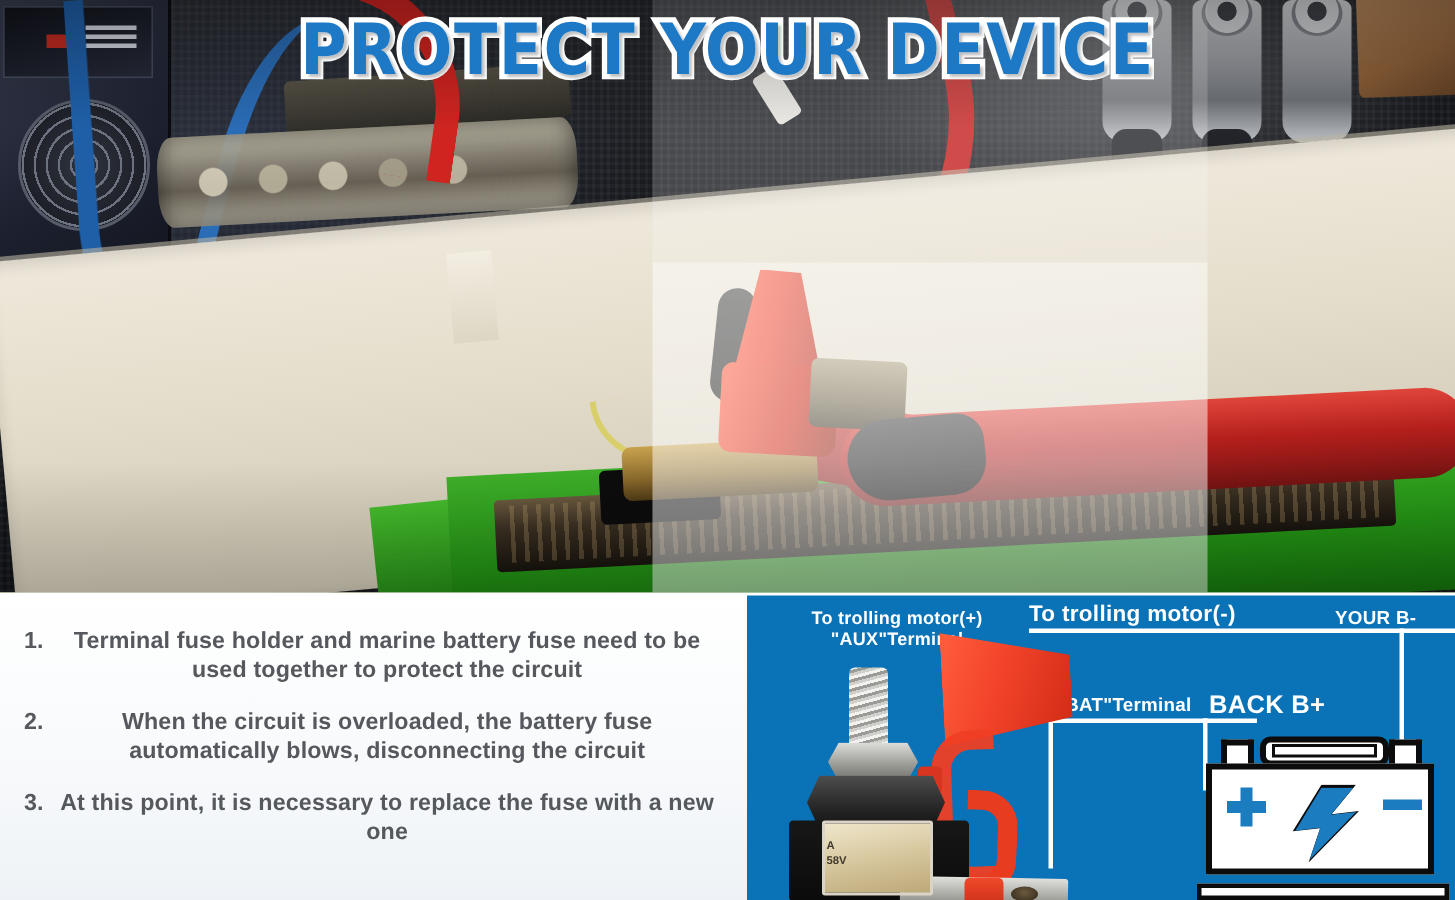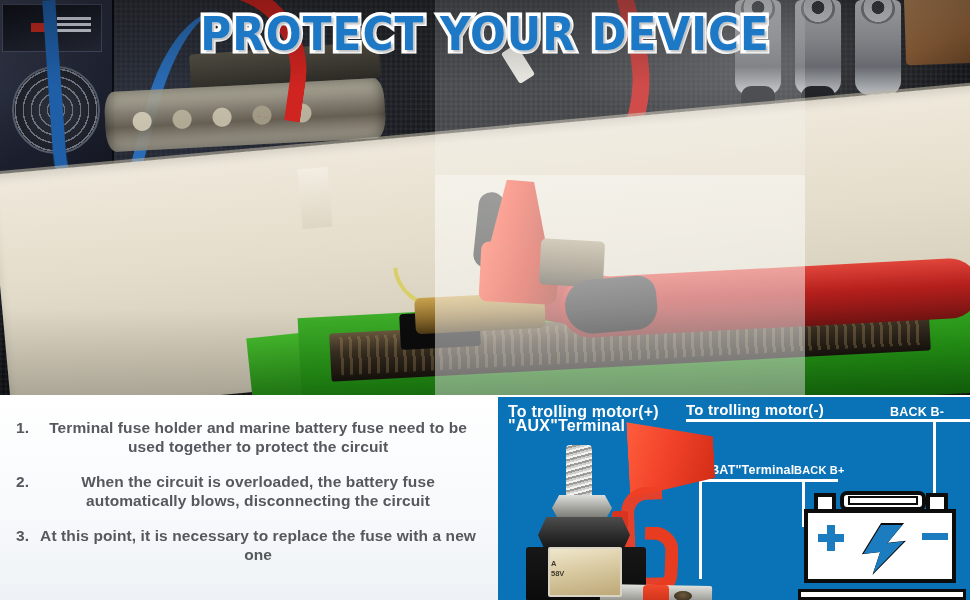--- a/index.html
+++ b/index.html
@@ -293,25 +293,25 @@
   .diagram {
     position: absolute; left: 498px; top: 397px; width: 472px; height: 203px;
     background: #0a72b6;
     overflow: hidden;
   }
   .dg-label {
     position: absolute;
     color: #ffffff; font-weight: 800; white-space: nowrap;
     font-size: 11.5px; line-height: 14px; letter-spacing: .2px;
   }
-  .lbl-aux   { left: 10px;  top: 8px;  text-align: left; width: 180px; font-size: 16px; }
+  .lbl-aux   { left: 10px;  top: 8px;  text-align: center; width: 180px; font-size: 12px; }
   .lbl-neg   { left: 188px; top: 6px;  font-size: 15px; }
   .lbl-backb-neg { left: 392px; top: 8px; font-size: 12.5px; }
   .lbl-bat   { left: 206px; top: 66px; font-size: 12.5px; }
-  .lbl-backb-pos { left: 296px; top: 66px; font-size: 11px; }
+  .lbl-backb-pos { left: 308px; top: 66px; font-size: 17px; }
 
   .wire { position: absolute; background: #ffffff; }
   .w-neg-h  { left: 188px; top: 22px; width: 284px; height: 3px; }
   .w-neg-v  { left: 435px; top: 22px; width: 3px; height: 122px; }
   .w-bat-v  { left: 201px; top: 82px; width: 3px; height: 100px; }
   .w-bat-h  { left: 201px; top: 82px; width: 106px; height: 3px; }
   .w-pos-v  { left: 304px; top: 82px; width: 3px; height: 48px; }
   .w-pos-h  { left: 304px; top: 82px; width: 36px; height: 3px; }
 
   
@@ -519,21 +519,21 @@
   </div>
 
   <div class="diagram">
 
     <div class="dg-label lbl-aux">
       <span>To trolling motor(+)</span><br>
       <span>"AUX"Terminal</span>
     </div>
 
     <div class="dg-label lbl-neg">To trolling motor(-)</div>
-    <div class="dg-label lbl-backb-neg">BACK B-</div>
+    <div class="dg-label lbl-backb-neg">YOUR B-</div>
     <div class="dg-label lbl-bat">"BAT"Terminal</div>
     <div class="dg-label lbl-backb-pos">BACK B+</div>
 
     <div class="wire w-neg-h"></div>
     <div class="wire w-neg-v"></div>
     <div class="wire w-bat-h"></div>
     <div class="wire w-bat-v"></div>
     <div class="wire w-pos-h"></div>
     <div class="wire w-pos-v"></div>
 

